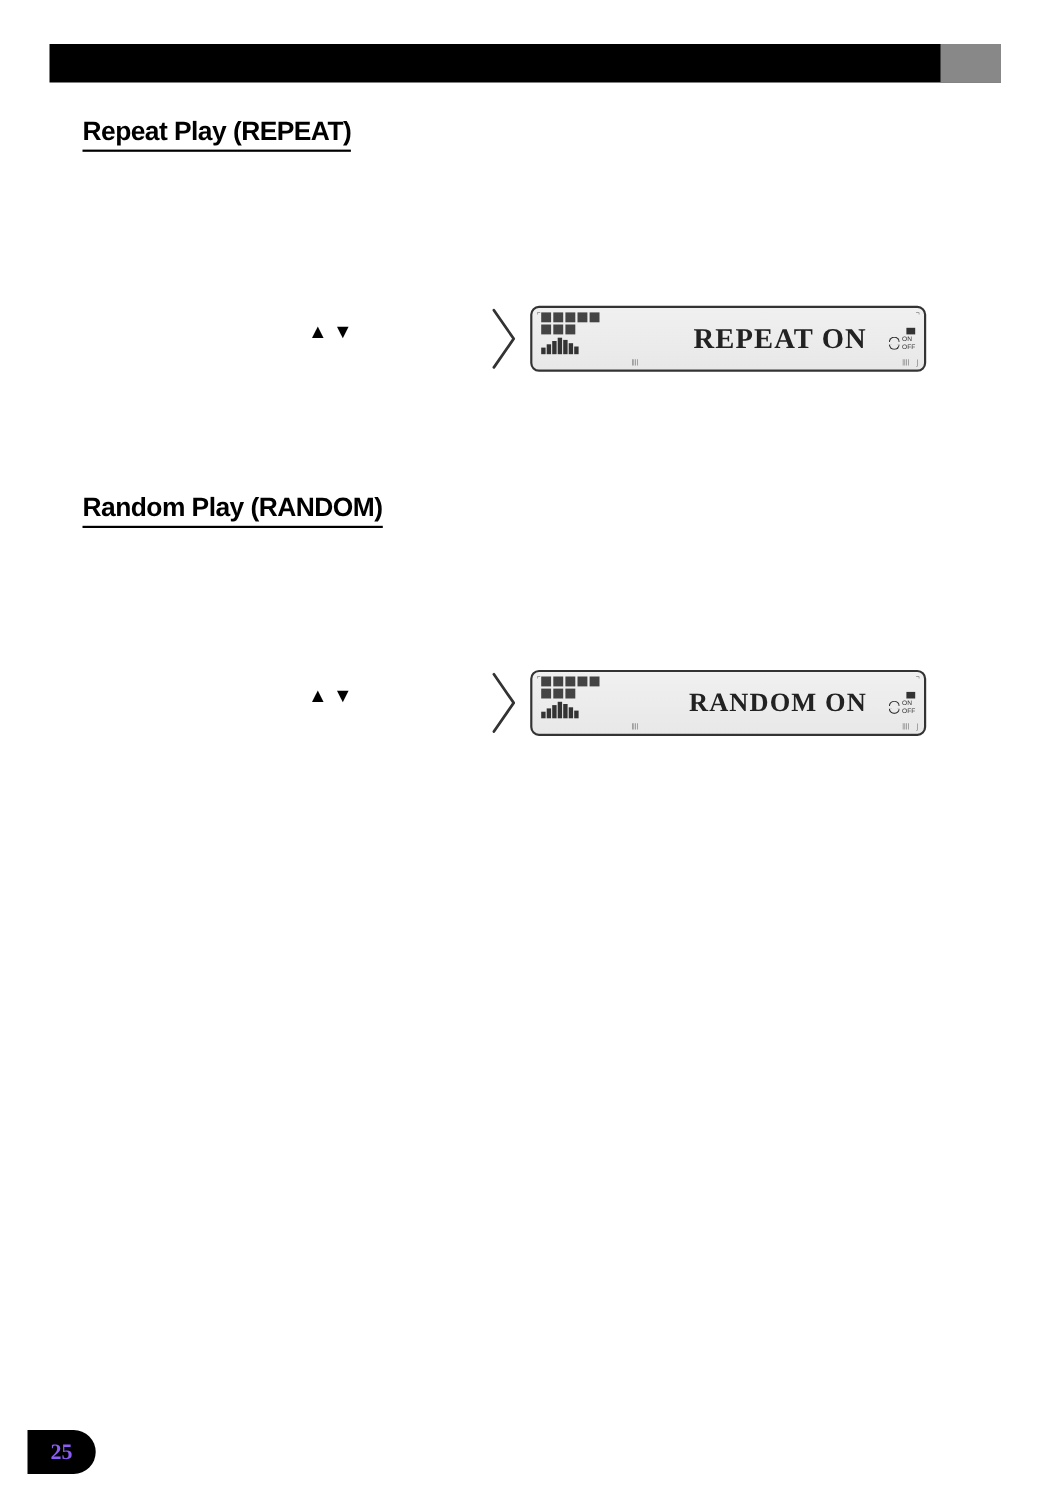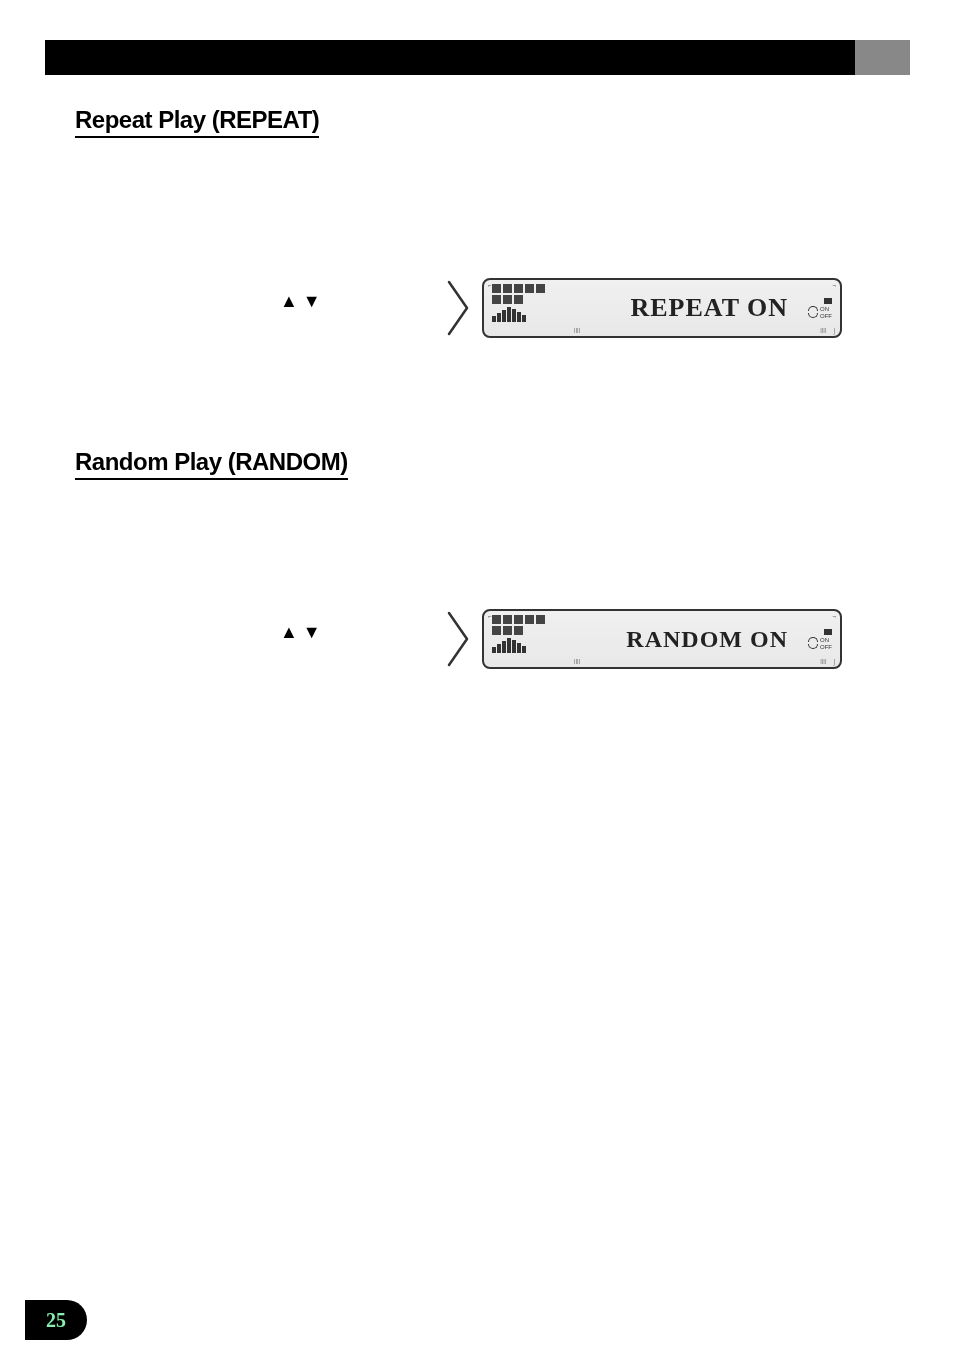--- a/index.html
+++ b/index.html
@@ -153,21 +153,21 @@
       position: absolute;
       bottom: 15px;
       left: 25px;
       width: 62px;
       height: 40px;
       background: #000;
       border-radius: 0 20px 20px 0;
       display: flex;
       align-items: center;
       justify-content: center;
-      color: #86efac;
+      color: #8b5cf6;
       font-size: 20px;
       font-weight: bold;
       font-family: 'Times New Roman', serif;
     }
     .corner-mark {
       position: absolute;
       font-size: 6px;
       color: #555;
     }
     .cm-tl { top: 2px; left: 4px; }

